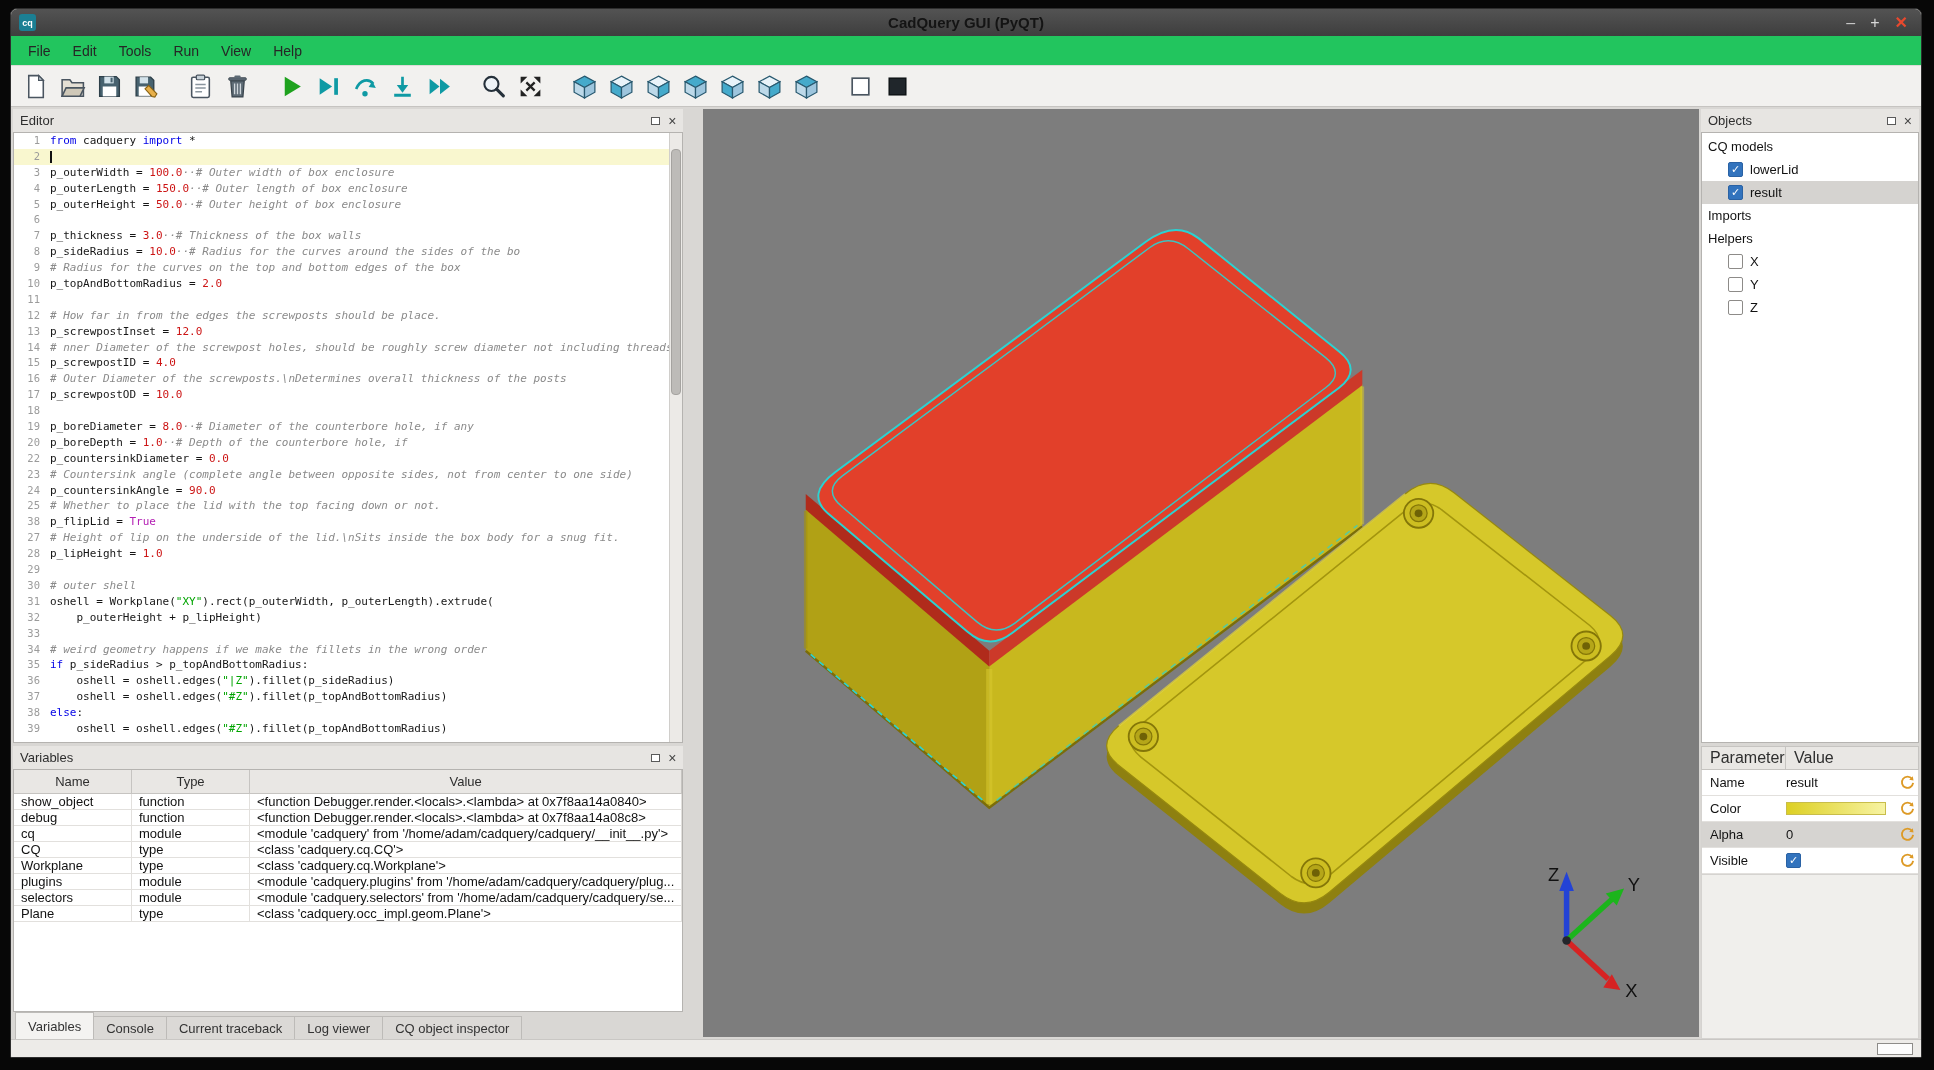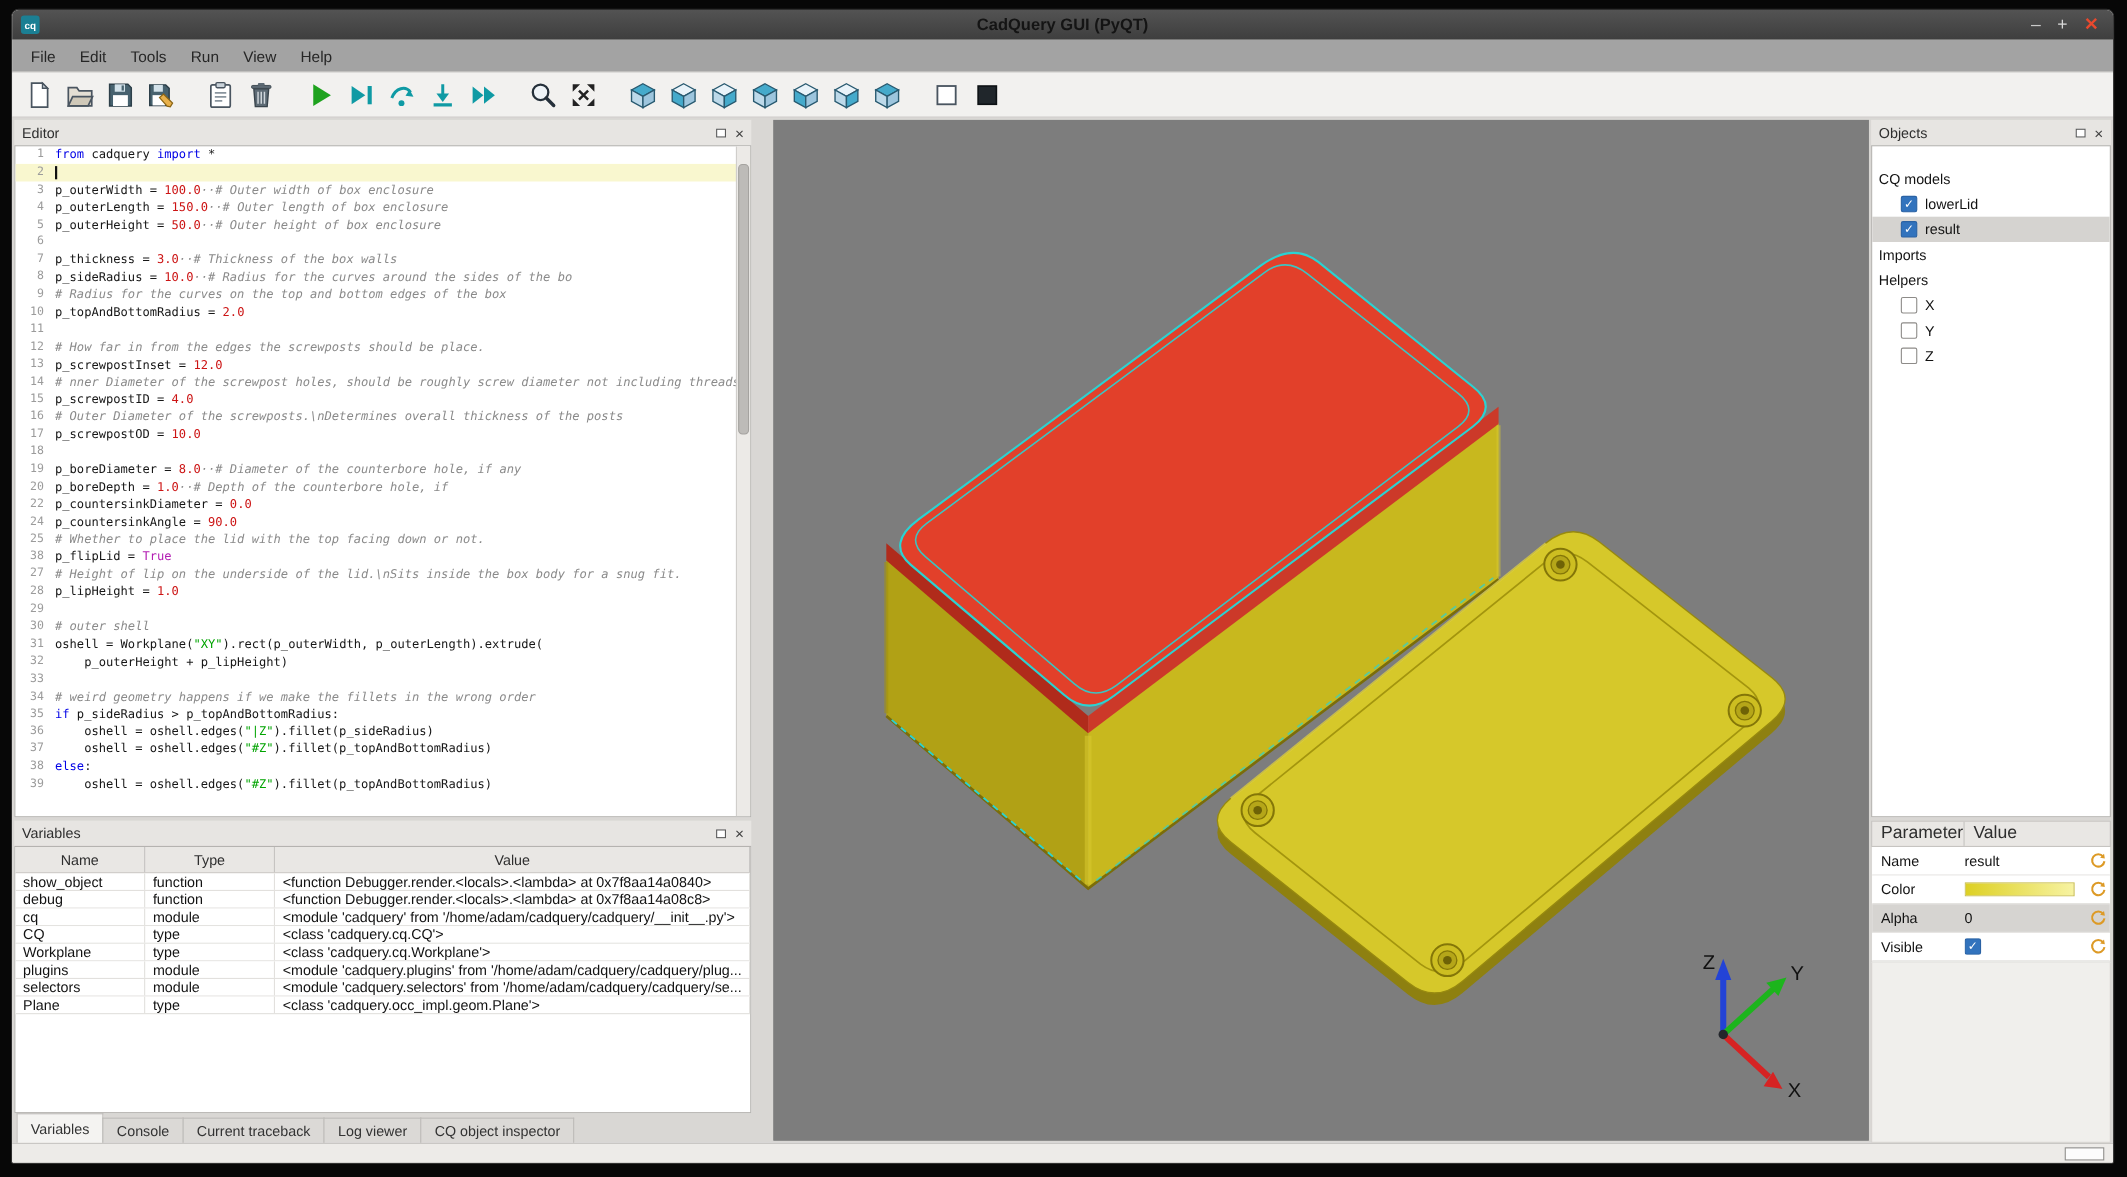--- a/index.html
+++ b/index.html
@@ -10,21 +10,21 @@
   
   .titlebar{flex:0 0 27px;background:linear-gradient(#535353,#3e3e3e);display:flex;align-items:center;position:relative}
   .app-logo{width:17px;height:17px;background:#1b7f93;border-radius:3px;color:#fff;font-size:9px;font-weight:bold;
     display:flex;align-items:center;justify-content:center;margin-left:8px;z-index:1}
   .title-text{position:absolute;left:0;right:0;text-align:center;font-weight:bold;font-size:15px;color:#141414}
   .win-controls{margin-left:auto;display:flex;align-items:center;gap:15px;padding-right:13px;z-index:1}
   .win-btn{font-size:16px;line-height:1;color:#c9c9c9;cursor:default}
   .win-btn.max{color:#d8d8d8}
   .win-btn.close{color:#e8492e;font-weight:bold}
   
-  .menubar{flex:0 0 30px;background:#a3a3a3;border-bottom:1px solid #dddbd8;display:flex;align-items:flex-start;padding-left:6px}
+  .menubar{flex:0 0 30px;background:#22c55e;border-bottom:1px solid #dddbd8;display:flex;align-items:flex-start;padding-left:6px}
   .menu-item{padding:0 11px;font-size:14px;color:#262626;height:100%;display:flex;align-items:center}
   
   .toolbar{flex:0 0 41px;background:#f2f1ef;border-bottom:1px solid #c6c4c1;display:flex;align-items:center;padding-left:8px}
   .tb-group{display:flex;align-items:center;margin-right:17px}
   .tb-btn{width:33px;height:33px;display:flex;align-items:center;justify-content:center;margin-right:4px;border-radius:3px}
   .tb-btn svg{width:27px;height:27px}
   
   .content{flex:1;display:flex;min-height:0;background:#d9d7d4}
   .left-col{flex:0 0 688px;display:flex;flex-direction:column;min-height:0;padding:2px 18px 0 2px}
   .right-col{flex:0 0 220px;display:flex;flex-direction:column;min-height:0;padding:2px 2px 0 0}
@@ -60,21 +60,21 @@
   .var-head .hcol{text-align:center;color:#2e2e2e;border-right:1px solid #c6c4c1;height:100%;display:flex;align-items:center;justify-content:center}
   .col-name{flex:0 0 118px}.col-type{flex:0 0 118px}.col-value{flex:1}
   .var-row{display:flex;border-bottom:1px solid #e2e0dd;flex:0 0 27.5px;background:#fff}
   .var-row .cell{padding:0 7px;border-right:1px solid #e2e0dd;overflow:hidden;white-space:nowrap;display:flex;align-items:center;color:#121212}
   
   .tabbar{flex:0 0 27px;display:flex;align-items:flex-end;padding-left:2px}
   .tab{height:23px;padding:0 12px;font-size:13px;display:flex;align-items:center;background:#dbd9d6;
     border:1px solid #bdbbb8;border-bottom:none;color:#333;margin-right:-1px}
   .tab.active{background:#f4f3f1;height:27px}
   
-  .objects-content{background:#fff;border:1px solid #b5b3b0;flex:0 0 611px;overflow:hidden;padding-top:18px}
+  .objects-content{background:#fff;border:1px solid #b5b3b0;flex:0 0 611px;overflow:hidden;padding-top:2px}
   .tree-root{height:23px;display:flex;align-items:center;padding-left:6px;font-size:13px;color:#121212}
   .tree-item{height:23px;display:flex;align-items:center;padding-left:26px;font-size:13px;gap:7px;color:#121212}
   .tree-item.selected{background:#d5d3d0}
   .checkbox{width:15px;height:15px;border:1px solid #8d8b88;border-radius:2px;background:#fff;
     display:flex;align-items:center;justify-content:center;font-size:11px;color:#fff;flex:0 0 15px}
   .checkbox.checked{background:#3273bd;border-color:#2a62a4}
   
   .param-head{display:flex;flex:0 0 24px;background:#e9e7e4;border:1px solid #c6c4c1;align-items:center;font-size:16px;color:#2e2e2e;margin-top:3px}
   .param-head .pcol1{flex:0 0 84px;padding-left:8px;border-right:1px solid #c6c4c1;height:100%;display:flex;align-items:center}
   .param-head .pcol2{flex:1;padding-left:8px}
@@ -301,20 +301,21 @@
               <div class="code-line"><span class="lnum">12</span><span class="code-text"><span class="tok-c"># How far in from the edges the screwposts should be place.</span></span></div>
               <div class="code-line"><span class="lnum">13</span><span class="code-text"><span class="tok-p">p_screwpostInset = </span><span class="tok-n">12.0</span></span></div>
               <div class="code-line"><span class="lnum">14</span><span class="code-text"><span class="tok-c"># nner Diameter of the screwpost holes, should be roughly screw diameter not including threads</span></span></div>
               <div class="code-line"><span class="lnum">15</span><span class="code-text"><span class="tok-p">p_screwpostID = </span><span class="tok-n">4.0</span></span></div>
               <div class="code-line"><span class="lnum">16</span><span class="code-text"><span class="tok-c"># Outer Diameter of the screwposts.\nDetermines overall thickness of the posts</span></span></div>
               <div class="code-line"><span class="lnum">17</span><span class="code-text"><span class="tok-p">p_screwpostOD = </span><span class="tok-n">10.0</span></span></div>
               <div class="code-line"><span class="lnum">18</span><span class="code-text"></span></div>
               <div class="code-line"><span class="lnum">19</span><span class="code-text"><span class="tok-p">p_boreDiameter = </span><span class="tok-n">8.0</span><span class="tok-c">··# Diameter of the counterbore hole, if any</span></span></div>
               <div class="code-line"><span class="lnum">20</span><span class="code-text"><span class="tok-p">p_boreDepth = </span><span class="tok-n">1.0</span><span class="tok-c">··# Depth of the counterbore hole, if</span></span></div>
               <div class="code-line"><span class="lnum">22</span><span class="code-text"><span class="tok-p">p_countersinkDiameter = </span><span class="tok-n">0.0</span></span></div>
+              <div class="code-line"><span class="lnum">23</span><span class="code-text"><span class="tok-c"># Countersink angle (complete angle between opposite sides, not from center to one side)</span></span></div>
               <div class="code-line"><span class="lnum">24</span><span class="code-text"><span class="tok-p">p_countersinkAngle = </span><span class="tok-n">90.0</span></span></div>
               <div class="code-line"><span class="lnum">25</span><span class="code-text"><span class="tok-c"># Whether to place the lid with the top facing down or not.</span></span></div>
               <div class="code-line"><span class="lnum">38</span><span class="code-text"><span class="tok-p">p_flipLid = </span><span class="tok-b">True</span></span></div>
               <div class="code-line"><span class="lnum">27</span><span class="code-text"><span class="tok-c"># Height of lip on the underside of the lid.\nSits inside the box body for a snug fit.</span></span></div>
               <div class="code-line"><span class="lnum">28</span><span class="code-text"><span class="tok-p">p_lipHeight = </span><span class="tok-n">1.0</span></span></div>
               <div class="code-line"><span class="lnum">29</span><span class="code-text"></span></div>
               <div class="code-line"><span class="lnum">30</span><span class="code-text"><span class="tok-c"># outer shell</span></span></div>
               <div class="code-line"><span class="lnum">31</span><span class="code-text"><span class="tok-p">oshell = Workplane(</span><span class="tok-s">"XY"</span><span class="tok-p">).rect(p_outerWidth, p_outerLength).extrude(</span></span></div>
               <div class="code-line"><span class="lnum">32</span><span class="code-text"><span class="tok-p">    p_outerHeight + p_lipHeight)</span></span></div>
               <div class="code-line"><span class="lnum">33</span><span class="code-text"></span></div>

